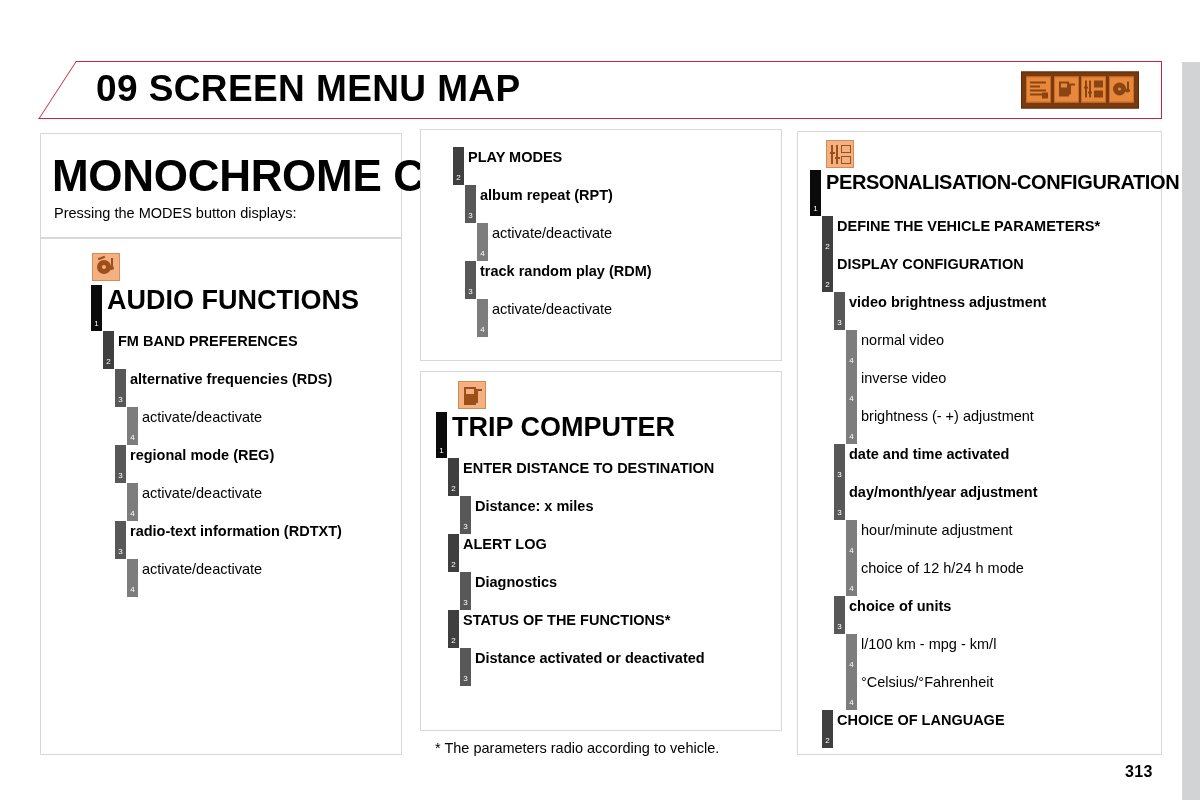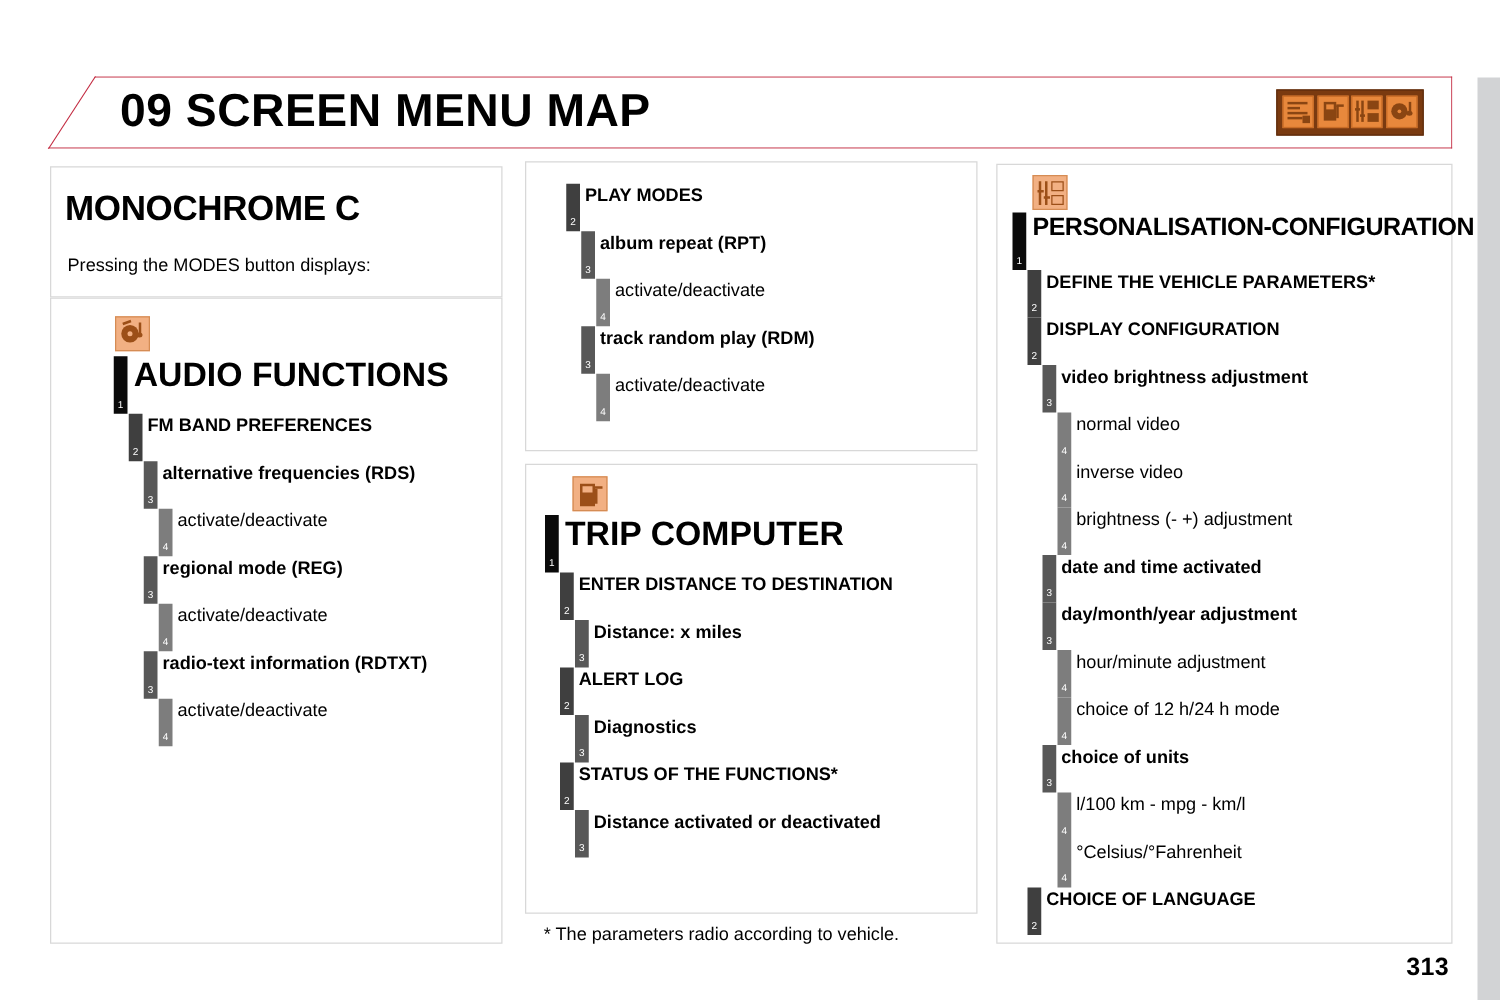--- a/index.html
+++ b/index.html
@@ -115,21 +115,21 @@
   #panel-audio    { left: 40px;  top: 238px; width: 362px; height: 517px; }
   #panel-play     { left: 420px; top: 129px; width: 362px; height: 232px; }
   #panel-trip     { left: 420px; top: 371px; width: 362px; height: 360px; }
   #panel-personal { left: 797px; top: 131px; width: 365px; height: 624px; }
 
   
   .mono-title {
     position: absolute;
     left: 11px;
     top: 17px;
-    font-size: 28px;
+    font-size: 44px;
     font-weight: bold;
     letter-spacing: -0.3px;
     white-space: nowrap;
   }
   .mono-sub {
     position: absolute;
     left: 13px;
     top: 71px;
     font-size: 14.5px;
   }
@@ -204,21 +204,21 @@
   .footnote {
     position: absolute;
     left: 435px;
     top: 740px;
     font-size: 14.5px;
   }
   .page-number {
     position: absolute;
     left: 1125px;
     top: 763px;
-    font-size: 20px;
+    font-size: 16px;
     font-weight: bold;
     letter-spacing: 0.3px;
   }
 </style>
 </head>
 <body>
 
 <div class="edge-strip"></div>
 
 <div class="header">

